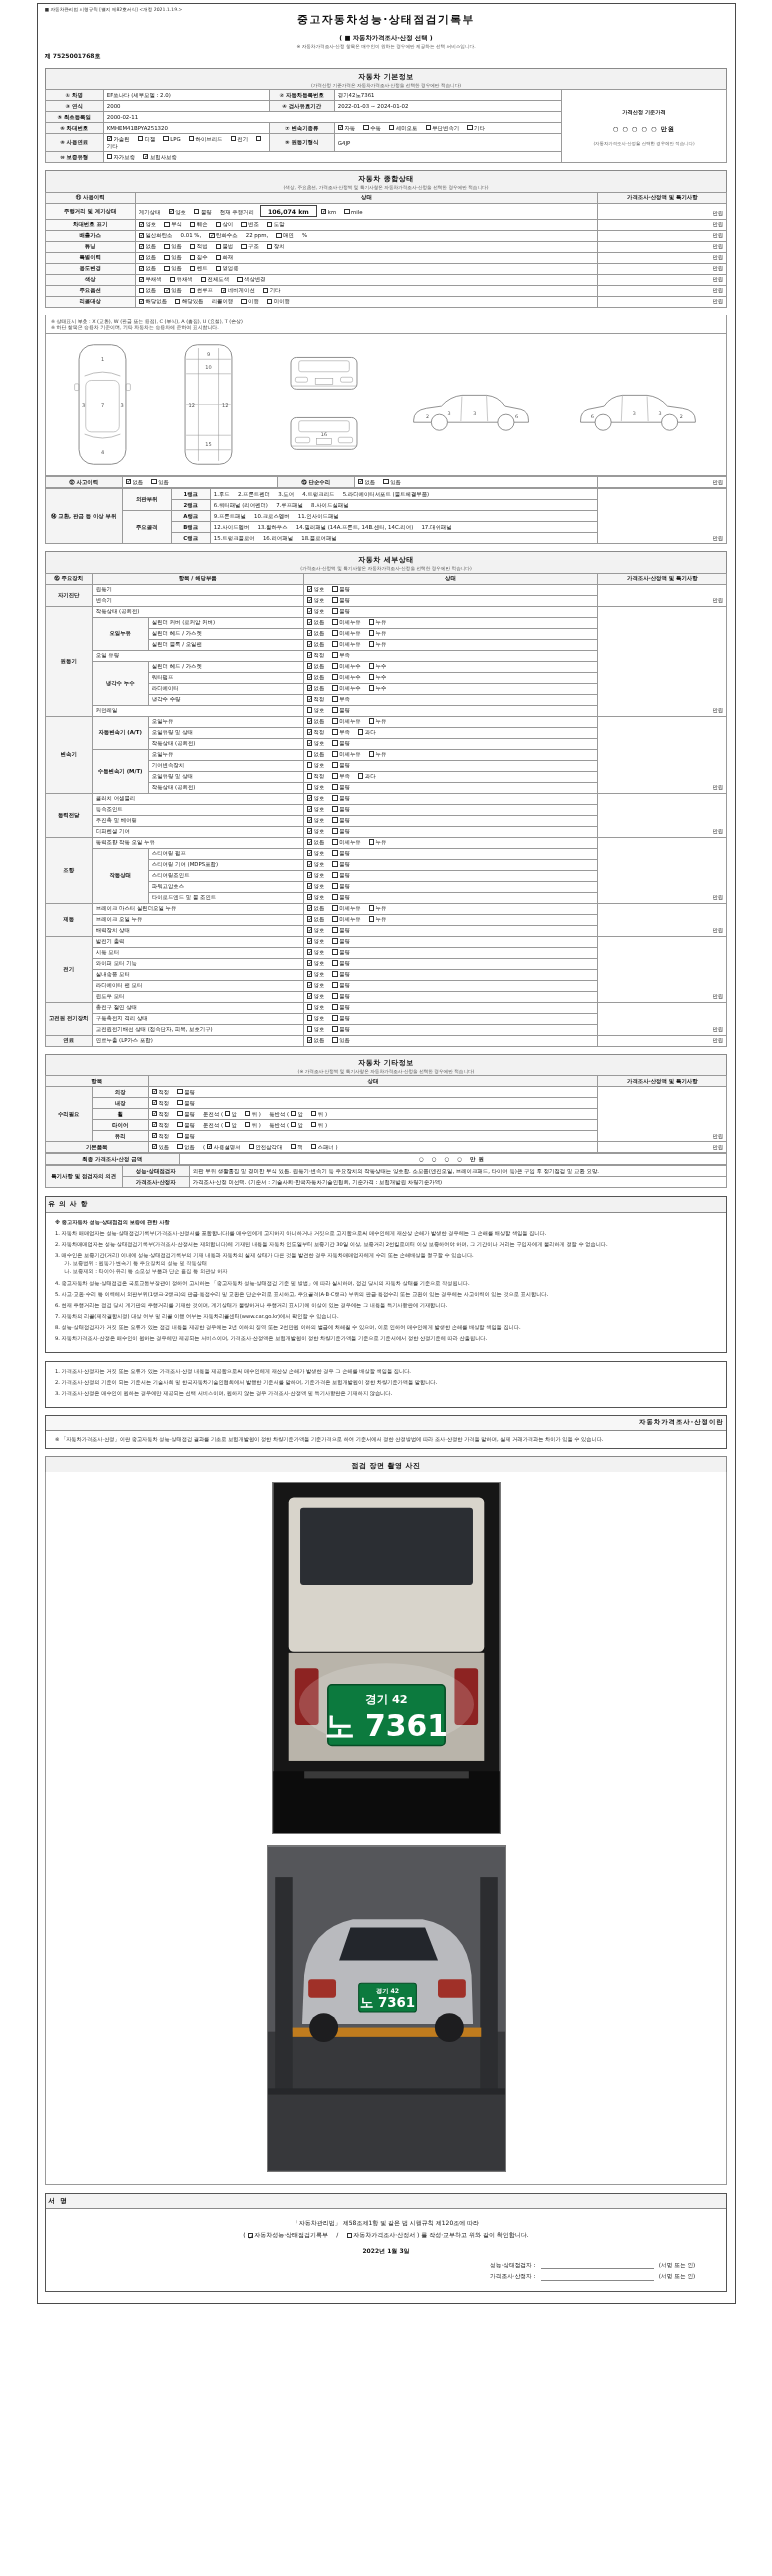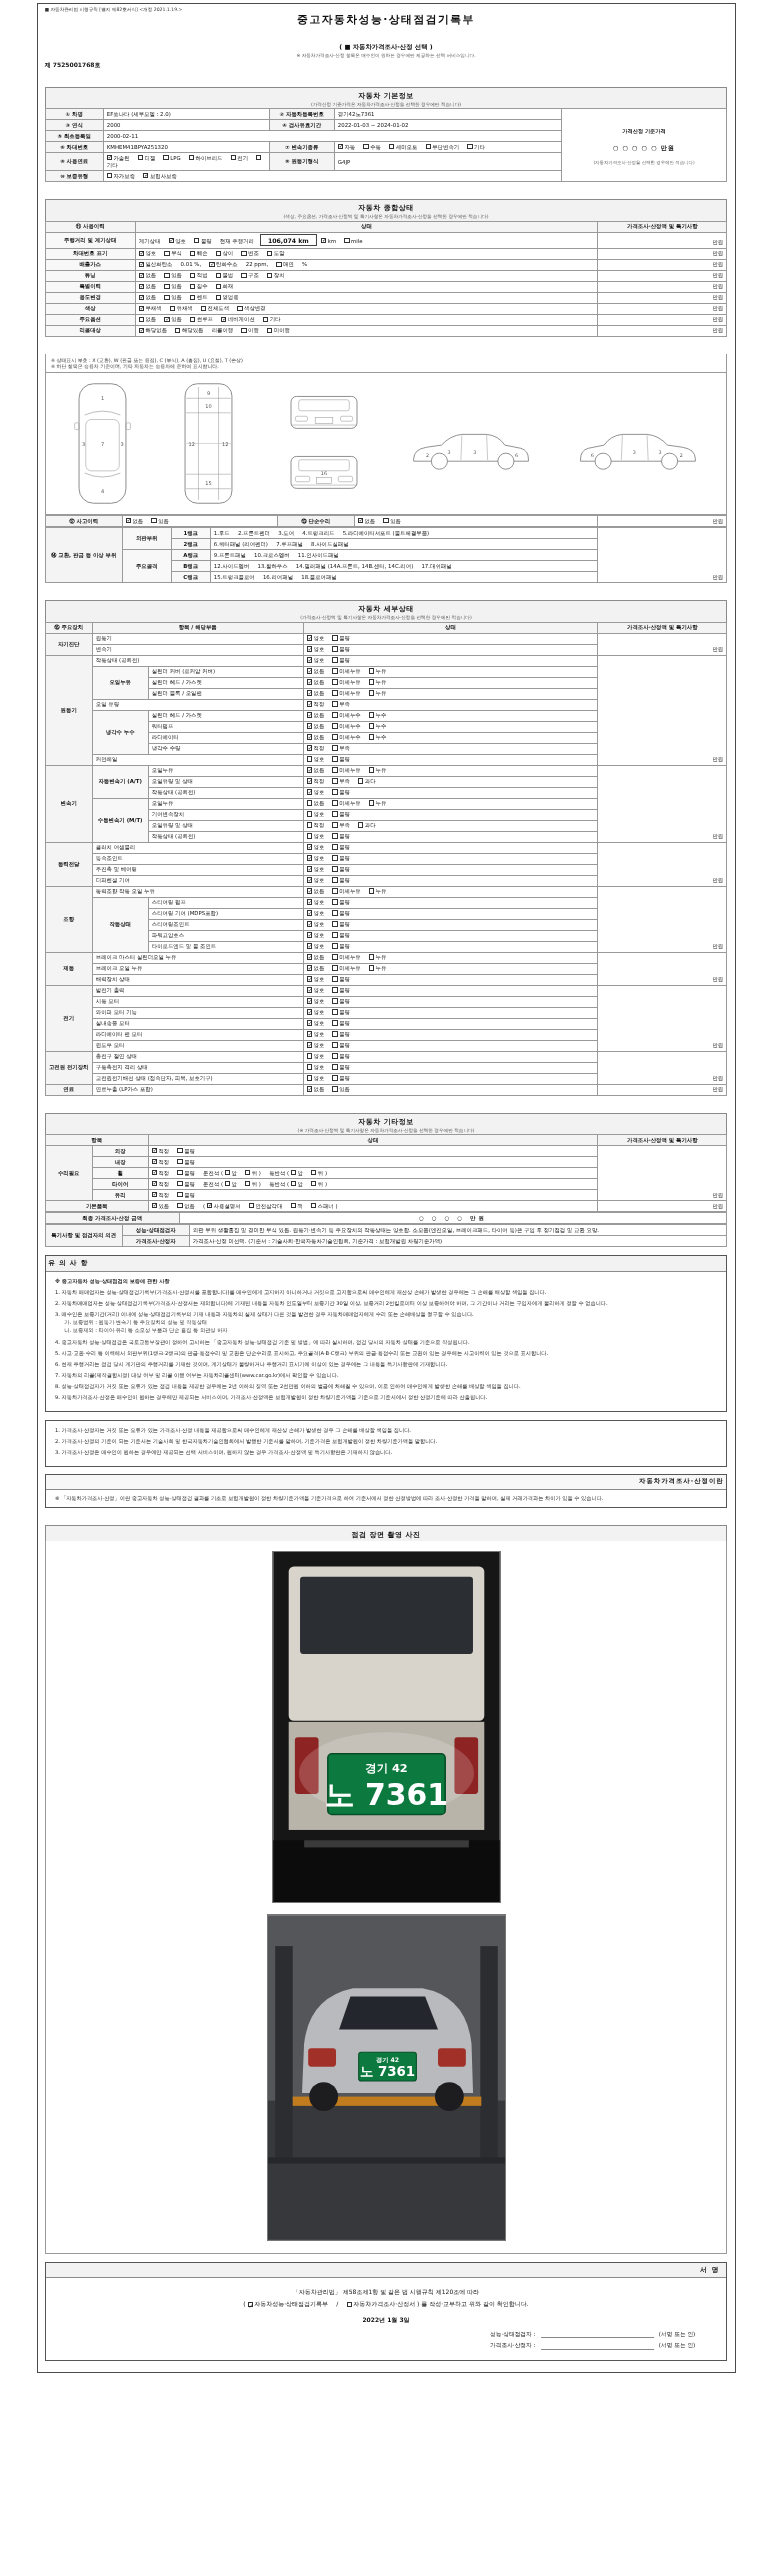--- a/index.html
+++ b/index.html
@@ -1,24 +1,24 @@
 <!DOCTYPE html>
 <html style="font-size:8.2px"><head>
 <meta charset="utf-8">
 <style>
   *{box-sizing:border-box;margin:0;padding:0}
   html,body{background:#ffffff}
   body{font-family:"DejaVu Sans","Liberation Sans",sans-serif;color:#111}
   .page{width:699px;margin:3.1px auto 0;background:#fff;border:1px solid #4a4a4a;padding:3.1px 7.2px 11.3px}
   .form-ref{font-size:4.6px;color:#333;margin-bottom:1px}
   .doc-title{text-align:center;font-size:10.8px;font-weight:bold;letter-spacing:1.5px;margin-top:1px}
-  .doc-sub{text-align:center;font-size:6.4px;font-weight:bold;margin-top:16px}
+  .doc-sub{text-align:center;font-size:6.4px;font-weight:bold;margin-top:7px}
   .doc-note{text-align:center;font-size:4.6px;color:#555;margin:1px 0 2.6px}
   .doc-no{font-size:6px;font-weight:bold;margin:1.5px 0 2.6px}
-  .sec{margin-top:17px}
+  .sec{margin-top:7px}
   .sec-head{border:0.5px solid #8a8a8a;border-bottom:none;background:#f2f2f2;text-align:center;padding:2.1px 0 1.5px}
   .sec-title{font-size:7px;font-weight:bold;letter-spacing:0.5px}
   .sec-note{display:block;font-size:4.6px;color:#555;margin-top:1px}
   table.grid{width:100%;border-collapse:collapse;table-layout:fixed}
   .grid th,.grid td{border:0.5px solid #9a9a9a;font-size:5.4px;padding:1.5px 3.1px;vertical-align:middle;word-break:keep-all;overflow:hidden}
   .grid th{background:#f4f4f4;font-weight:bold;text-align:center}
   .grid td.lbl{background:#f8f8f8;text-align:center;font-weight:bold}
   .grid td.price-cell{text-align:right;color:#222;vertical-align:bottom}
   .cb{display:inline-block;width:5.2px;height:5.2px;border:0.5px solid #333;margin:0 1.5px 0 0;vertical-align:-0.5px;position:relative;background:#fff}
   .cb.on::after{content:"\2713";position:absolute;left:0;top:-1.8px;font-size:5.7px;font-weight:bold;color:#000}
@@ -38,21 +38,21 @@
   .notice-body{padding:5.2px 9.3px 6.2px;font-size:5.2px;line-height:1.55;color:#222}
   .notice-intro{font-weight:bold;margin-bottom:3.1px}
   .notice-item{margin-bottom:3.1px}
   .notice-sub{margin-left:9.3px;color:#333}
   .def-box{border:0.8px solid #555;margin-top:7.2px}
   .def-title{text-align:right;font-weight:bold;font-size:6.4px;padding:2.6px;border-bottom:0.5px solid #8a8a8a;background:#f7f7f7;letter-spacing:1px}
   .def-text{padding:4.1px 9.3px 5.2px;font-size:5.2px;line-height:1.55;color:#222}
   .photo-wrap{display:flex;flex-direction:column;align-items:center;gap:10.3px;padding:10.3px 0 12.4px;border:0.5px solid #9a9a9a;border-top:none;background:#fff}
   .photo{border:0.5px solid #777;line-height:0}
   .sign-box{border:0.8px solid #555;margin-top:8.2px;padding-bottom:9.3px}
-  .sign-title{text-align:right;font-weight:bold;font-size:6.7px;padding:2.6px;border-bottom:0.5px solid #8a8a8a;background:#f2f2f2;letter-spacing:5.2px}
+  .sign-title{text-align:left;font-weight:bold;font-size:6.7px;padding:2.6px;border-bottom:0.5px solid #8a8a8a;background:#f2f2f2;letter-spacing:5.2px}
   .sign-statement{text-align:center;font-size:6px;margin:8.2px 20.6px 2.1px;line-height:1.8}
   .sign-date{text-align:center;font-size:6px;font-weight:bold;margin:6.2px 0 5.2px}
   .sign-row{display:flex;justify-content:flex-end;align-items:center;gap:5.2px;font-size:5.7px;margin:3.6px 31px 0}
   .sign-line{display:inline-block;width:113px;border-bottom:0.5px solid #888;height:7.2px}
 </style>
 </head>
 <body>
 
 <div class="page">
 

